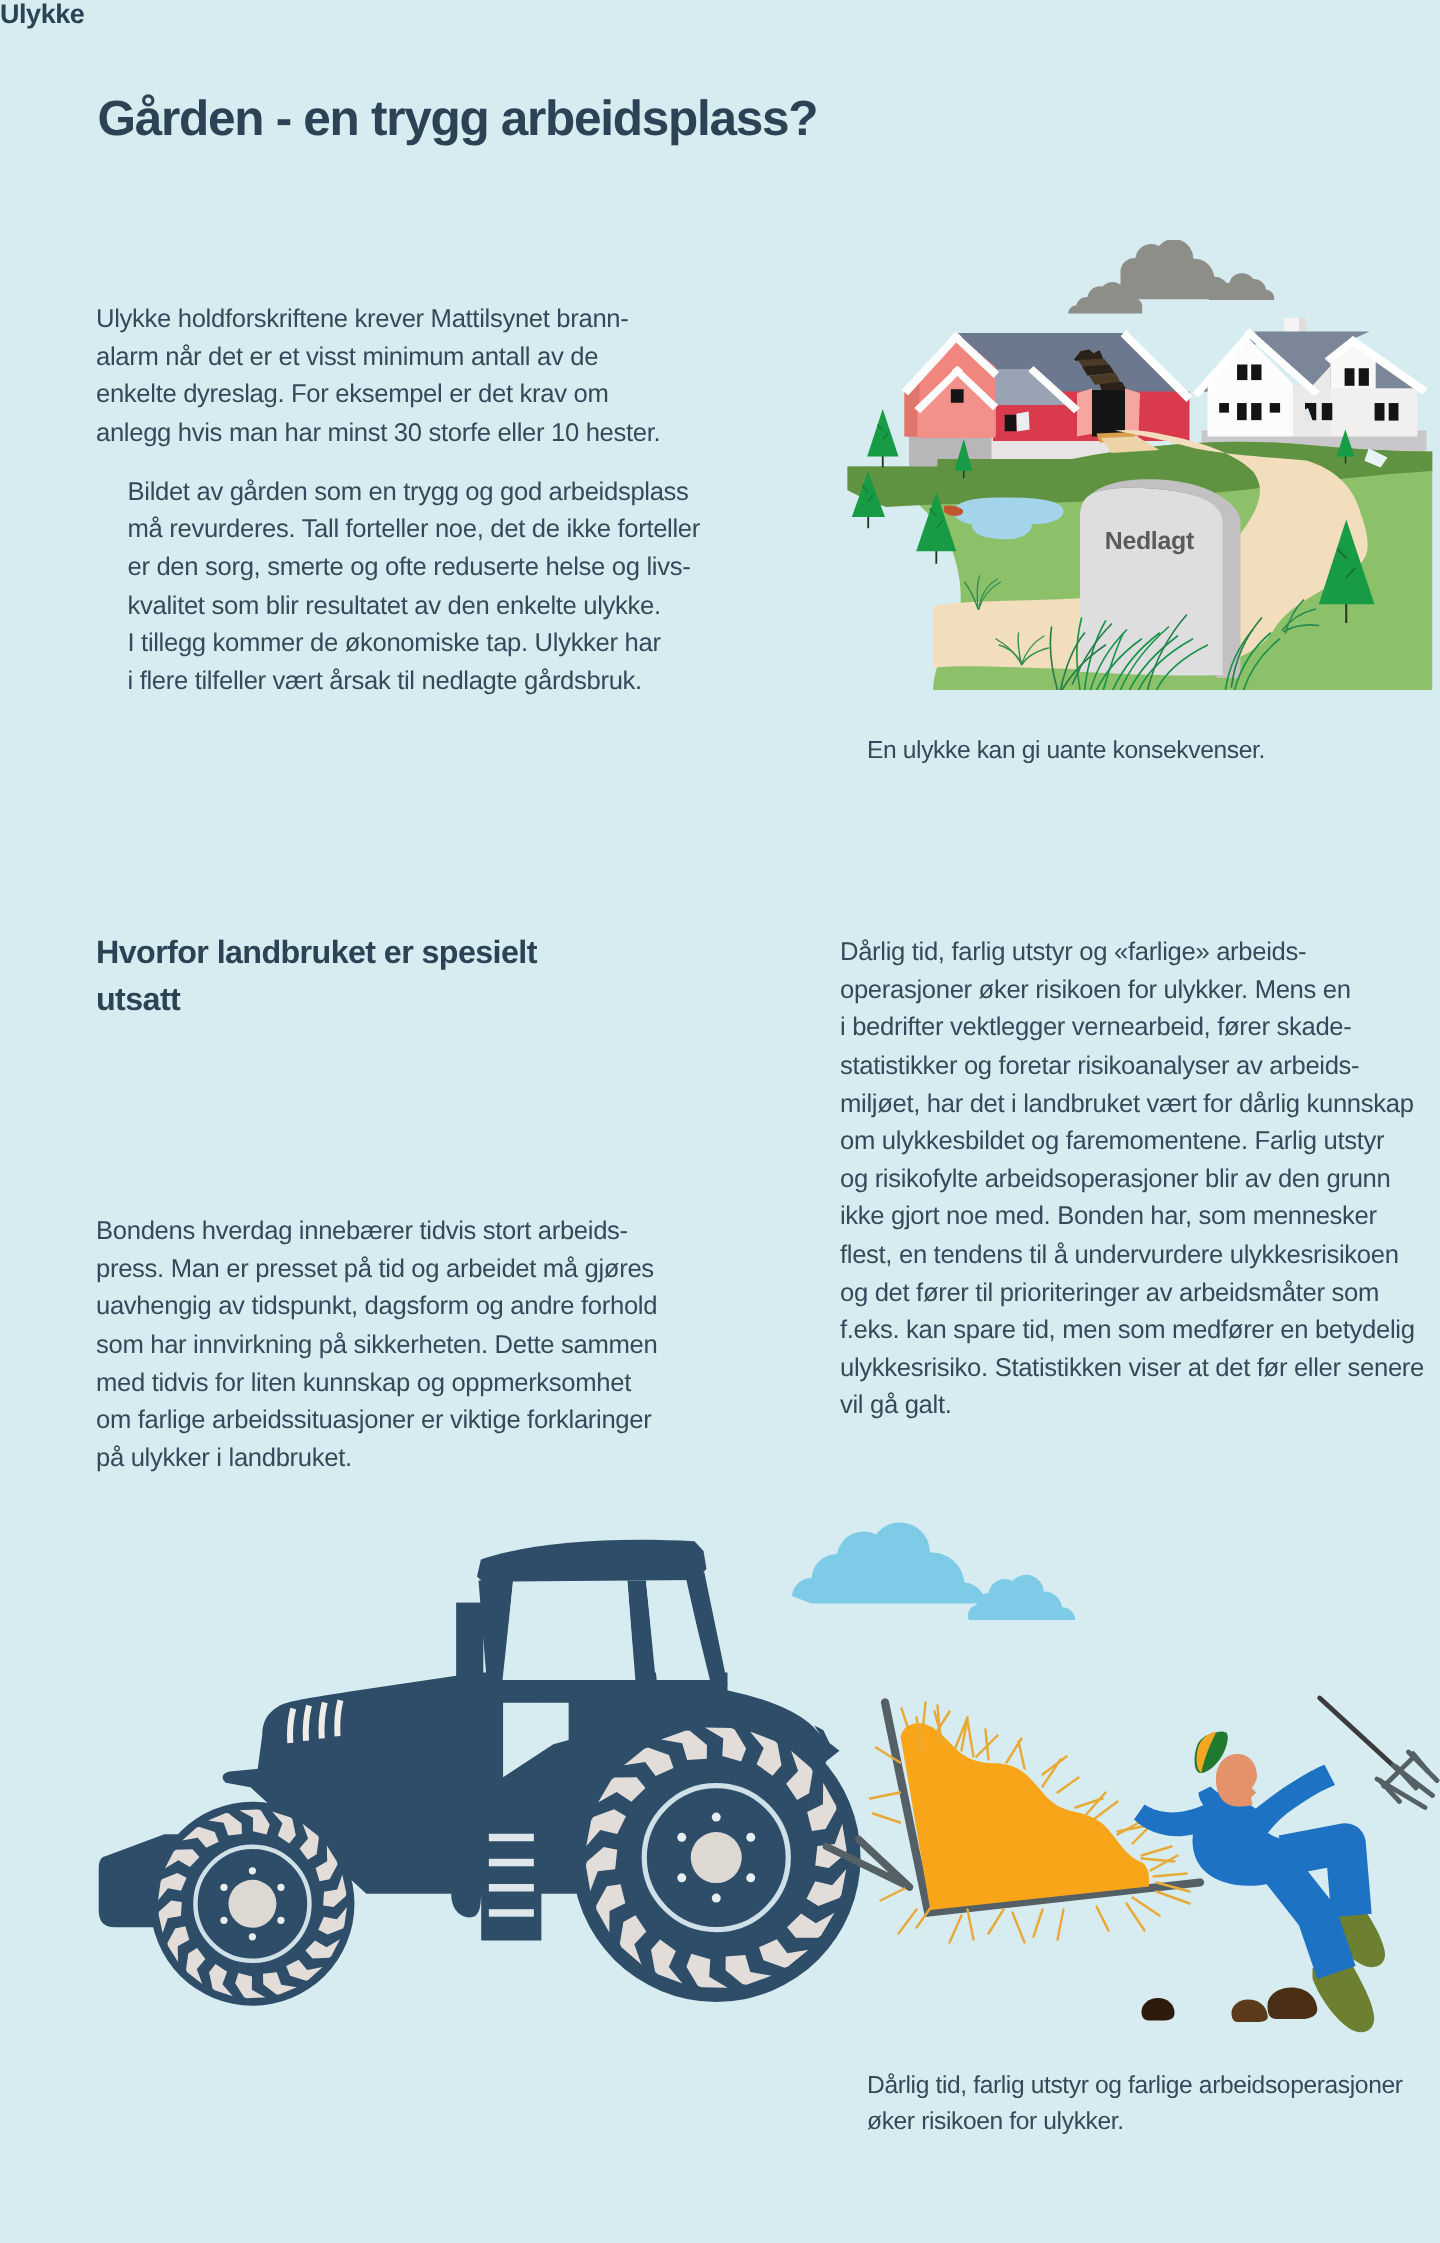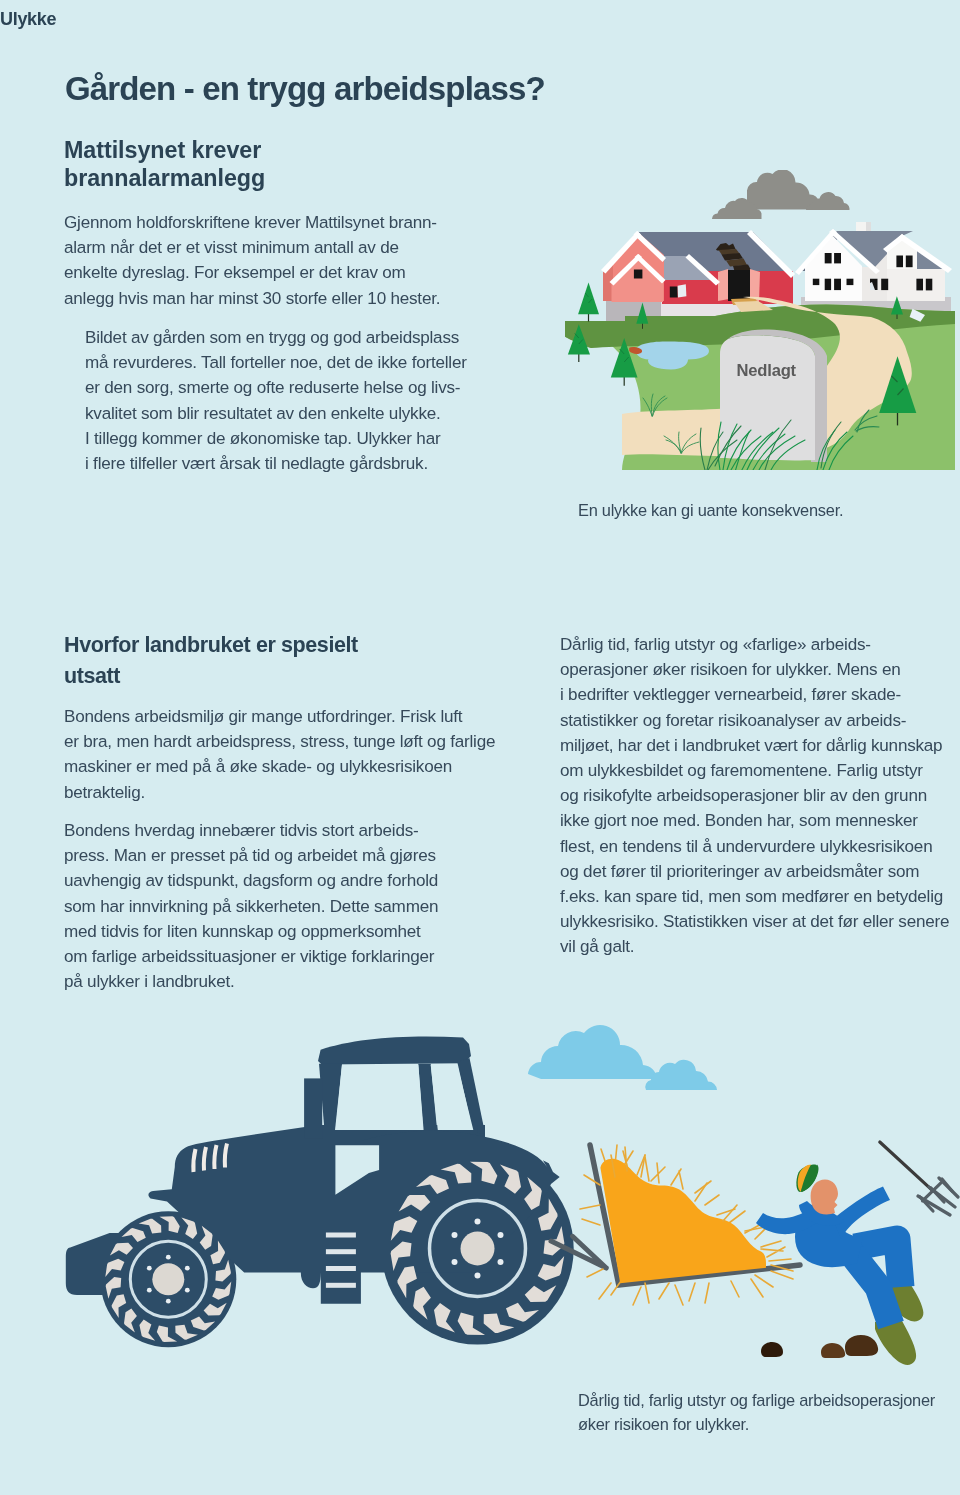--- a/index.html
+++ b/index.html
@@ -1,18 +1,18 @@
 <!DOCTYPE html>
 <html><head>
 <meta charset="utf-8">
 <style>
   html,body{margin:0;padding:0;}
   body{width:960px;height:1495px;background:#d6ecf0;font-family:"Liberation Sans",sans-serif;
        color:#2b4354;overflow:hidden;position:relative;}
-  .page{position:absolute;left:0;top:10px;width:960px;height:1197px;}
+  .page{position:absolute;left:0;top:0;width:960px;height:1197px;}
   .kicker{position:absolute;left:0px;top:-1px;font-size:18px;font-weight:bold;letter-spacing:-0.3px;color:#2b4354;}
   h1.title{position:absolute;left:65px;top:60px;margin:0;font-size:33px;font-weight:bold;letter-spacing:-0.85px;color:#2b4354;white-space:nowrap;}
   h2.sub{position:absolute;left:64px;top:127px;margin:0;font-size:23.3px;font-weight:bold;line-height:27.5px;letter-spacing:-0.05px;color:#2b4354;}
   .body{font-size:17.1px;line-height:25.2px;color:#36495a;letter-spacing:-0.22px;margin:0;}
   #p1{position:absolute;left:64px;top:200px;}
   #p2{position:absolute;left:64px;top:315px;margin-left:21px;}
   .caption{position:absolute;font-size:16.4px;line-height:24px;color:#36495a;letter-spacing:-0.25px;margin-left:20px;}
   .illus1{position:absolute;left:565px;top:160px;}
   #cap1{left:558px;top:488px;}
   h2.sec{position:absolute;left:64px;top:620px;margin:0;font-size:21.5px;font-weight:bold;line-height:31px;letter-spacing:-0.4px;color:#2b4354;}
@@ -22,22 +22,21 @@
   .illus2{position:absolute;left:55px;top:1005px;}
   #cap2{left:558px;top:1378px;}
   .pagenum{position:absolute;left:504px;top:1477px;font-size:15px;color:#0f766e;margin-top:17px;}
 </style>
 </head>
 <body>
 
 <div class="page">
   <div class="kicker">Ulykke</div>
   <h1 class="title">Gården - en trygg arbeidsplass?</h1>
-  <h2 class="sub"><span>Mattilsynet krever</span><br><span>brannalarmanlegg</span></h2>
-  <p class="body" id="p1"><span>Gjennom holdforskriftene krever Mattilsynet brann-</span><br><span>alarm når det er et visst minimum antall av de</span><br><span>enkelte dyreslag. For eksempel er det krav om</span><br><span>anlegg hvis man har minst 30 storfe eller 10 hester.</span></p>
+  <p class="body" id="p1"><span>Ulykke holdforskriftene krever Mattilsynet brann-</span><br><span>alarm når det er et visst minimum antall av de</span><br><span>enkelte dyreslag. For eksempel er det krav om</span><br><span>anlegg hvis man har minst 30 storfe eller 10 hester.</span></p>
   <p class="body" id="p2"><span>Bildet av gården som en trygg og god arbeidsplass</span><br><span>må revurderes. Tall forteller noe, det de ikke forteller</span><br><span>er den sorg, smerte og ofte reduserte helse og livs-</span><br><span>kvalitet som blir resultatet av den enkelte ulykke.</span><br><span>I tillegg kommer de økonomiske tap. Ulykker har</span><br><span>i flere tilfeller vært årsak til nedlagte gårdsbruk.</span></p>
   <svg class="illus1" viewBox="0 0 390 300" width="390" height="300" xmlns="http://www.w3.org/2000/svg">
     <rect x="0" y="0" width="390" height="300" fill="#d6ecf0"></rect>
     <g fill="#8e8e89" transform="translate(0,2)">
       <path d="M182 37.5 h80 a7.5 7.5 0 0 0 -8 -7 a9 9 0 0 0 -9.5 -8 a13.5 13.5 0 0 0 -14 -12 a13 13 0 0 0 -23 -8.5 a10.5 10.5 0 0 0 -15.5 8 a9.5 9.5 0 0 0 -10 8.5 v19 z"></path>
       <path d="M190 47 h-43 a6 6 0 0 1 5.5 -5.5 a7 7 0 0 1 7.5 -5.5 a8.5 8.5 0 0 1 10 -7 a9 9 0 0 1 14.5 1.5 a7.5 7.5 0 0 1 7 6.5 a6 6 0 0 1 5 4.5 v5.5 z"></path>
       <path d="M284 38 h-43 a6 6 0 0 1 5.5 -5.5 a7.5 7.5 0 0 1 8 -6 a9 9 0 0 1 16 -2.5 a8 8 0 0 1 8.5 7 a6.5 6.5 0 0 1 5.5 5.5 v1.5 z"></path>
     </g>
 
     <g>
@@ -261,21 +260,20 @@
       <g stroke="#2a8a52">
         <path d="M290 260 C 296 252, 304 248, 312 246"></path>
         <path d="M292 262 C 294 254, 298 246, 304 240"></path>
         <path d="M291 261 C 298 257, 306 256, 314 257"></path>
       </g>
 
     </g>
   </svg>
   <div class="caption" id="cap1">En ulykke kan gi uante konsekvenser.</div>
   <h2 class="sec"><span>Hvorfor landbruket er spesielt</span><br><span>utsatt</span></h2>
-  <p class="body" id="p3"><span>Bondens arbeidsmiljø gir mange utfordringer. Frisk luft</span><br><span>er bra, men hardt arbeidspress, stress, tunge løft og farlige</span><br><span>maskiner er med på å øke skade- og ulykkesrisikoen</span><br><span>betraktelig.</span></p>
   <p class="body" id="p4"><span>Bondens hverdag innebærer tidvis stort arbeids-</span><br><span>press. Man er presset på tid og arbeidet må gjøres</span><br><span>uavhengig av tidspunkt, dagsform og andre forhold</span><br><span>som har innvirkning på sikkerheten. Dette sammen</span><br><span>med tidvis for liten kunnskap og oppmerksomhet</span><br><span>om farlige arbeidssituasjoner er viktige forklaringer</span><br><span>på ulykker i landbruket.</span></p>
   <p class="body" id="p5"><span>Dårlig tid, farlig utstyr og «farlige» arbeids-</span><br><span>operasjoner øker risikoen for ulykker. Mens en</span><br><span>i bedrifter vektlegger vernearbeid, fører skade-</span><br><span>statistikker og foretar risikoanalyser av arbeids-</span><br><span>miljøet, har det i landbruket vært for dårlig kunnskap</span><br><span>om ulykkesbildet og faremomentene. Farlig utstyr</span><br><span>og risikofylte arbeidsoperasjoner blir av den grunn</span><br><span>ikke gjort noe med. Bonden har, som mennesker</span><br><span>flest, en tendens til å undervurdere ulykkesrisikoen</span><br><span>og det fører til prioriteringer av arbeidsmåter som</span><br><span>f.eks. kan spare tid, men som medfører en betydelig</span><br><span>ulykkesrisiko. Statistikken viser at det før eller senere</span><br><span>vil gå galt.</span></p>
   <svg class="illus2" viewBox="0 -10 905 410" width="905" height="410" xmlns="http://www.w3.org/2000/svg">
     <g fill="#7ecbe8">
       <path d="M486 54 h116 a15 15 0 0 0 -14 -14 a22 22 0 0 0 -23 -20 a20 20 0 0 0 -36 -12 a18 18 0 0 0 -26 13 a17 17 0 0 0 -17 16 a13 13 0 0 0 -13 12 z"></path>
       <path d="M591 65 h71 a9 9 0 0 0 -9 -8.5 a12 12 0 0 0 -12 -10.5 a12 12 0 0 0 -21 -7 a11 11 0 0 0 -16 8 a8 8 0 0 0 -8 8 a7 7 0 0 0 -5 10 z"></path>
     </g>
     <g>
 
       <circle cx="422.5" cy="223.4" r="96.2" fill="#2d4d68"></circle>

